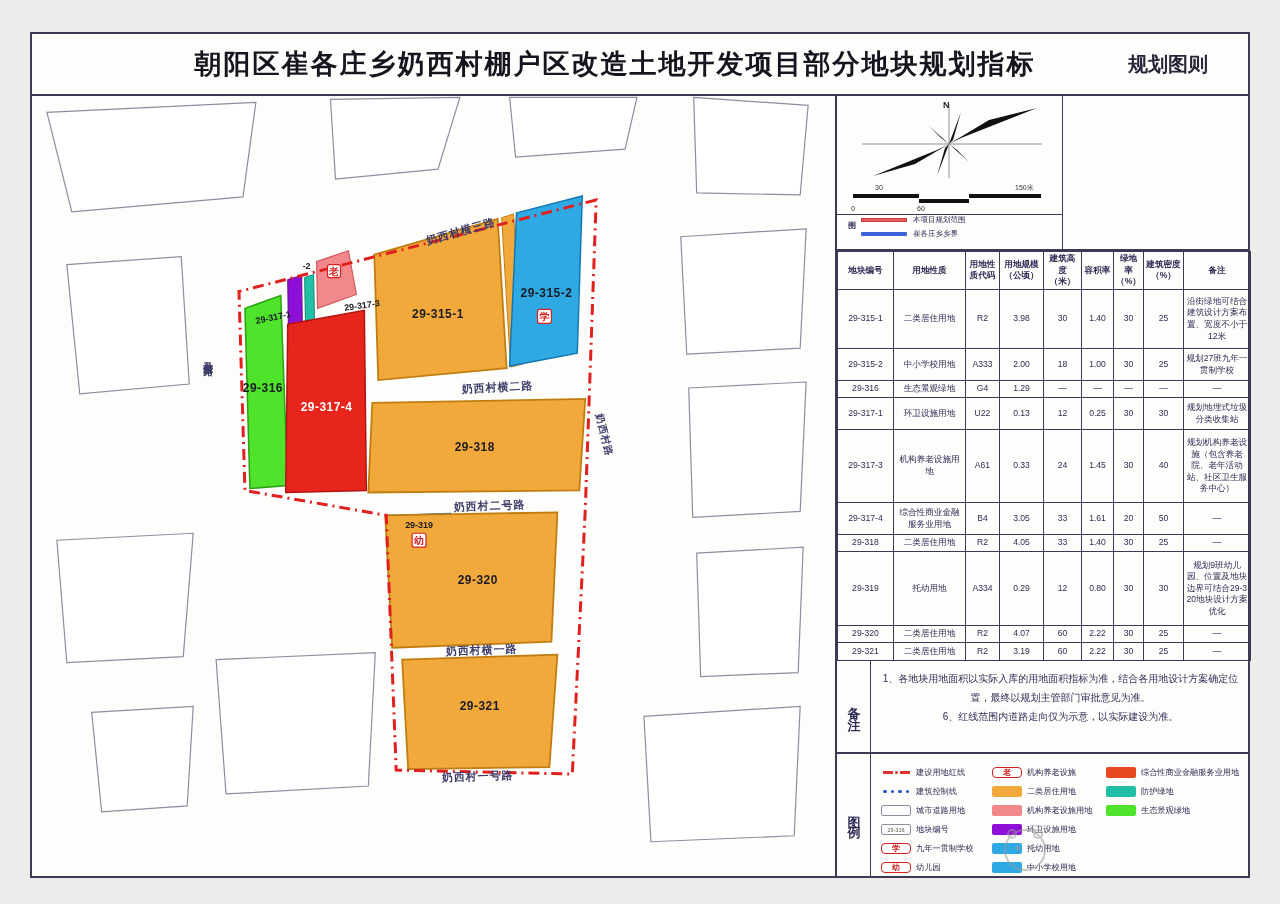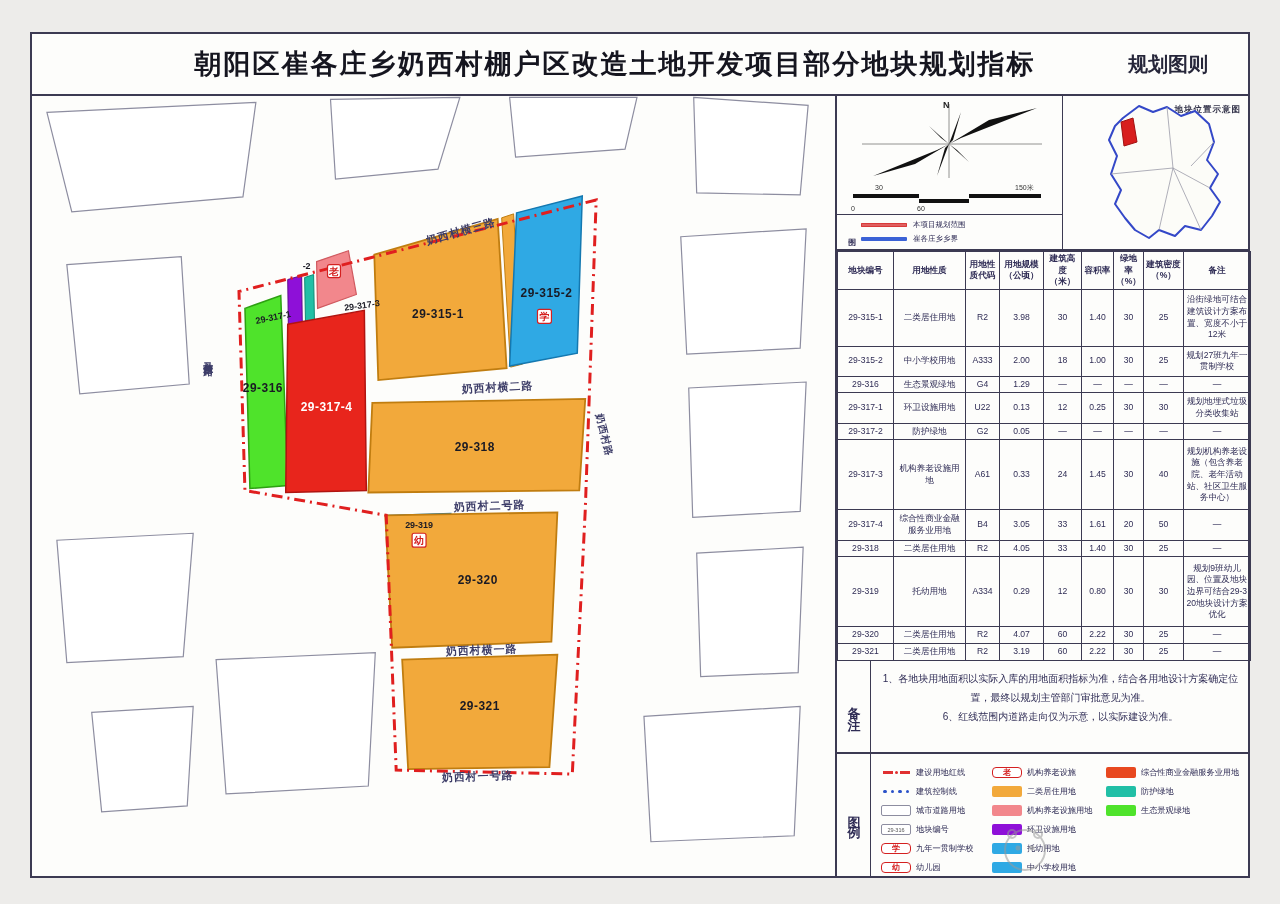--- a/index.html
+++ b/index.html
@@ -38,21 +38,21 @@
   
   .panel{
     position:absolute;left:803px;top:62px;width:415px;height:782px;
     border-left:2px solid #3c3a52;box-sizing:border-box;
   }
   .panel-top{position:absolute;left:0;top:0;width:100%;height:155px;
     border-bottom:2px solid #3c3a52;box-sizing:border-box;display:flex;}
   .compass-cell{width:226px;border-right:1.5px solid #3c3a52;box-sizing:border-box;position:relative;}
   .compass-div{position:absolute;left:0;top:118px;width:100%;border-top:1px solid #3c3a52;}
   .mini-legend{position:absolute;left:0;top:119px;width:100%;height:34px;
-    display:flex;align-items:center;padding-left:10px;box-sizing:border-box;gap:6px;}
+    display:flex;align-items:flex-start;padding-left:10px;box-sizing:border-box;gap:6px;}
   .mini-legend .ml-title{writing-mode:vertical-rl;text-orientation:upright;font-size:8px;color:#2f2c55;line-height:1;}
   .ml-rows{display:flex;flex-direction:column;gap:4px;}
   .ml-item{display:flex;align-items:center;gap:6px;font-size:7.5px;color:#2f2c55;}
   .ml-sw{width:46px;height:4px;border-radius:1px;}
   .ml-sw.red{background:#e06060;box-shadow:inset 0 0 0 1px #d83a3a;}
   .ml-sw.blue{background:#3b62d6;}
   .inset-cell{flex:1;position:relative;}
   .inset-title{fill:#33334a;font-size:8.5px;font-weight:bold;letter-spacing:1px;}
   .scale-num{fill:#333;font-size:7px;}
   
@@ -215,34 +215,20 @@
               <span class="ml-sw red"></span>
               <span>本项目规划范围</span>
             </div>
             <div class="ml-item">
               <span class="ml-sw blue"></span>
               <span>崔各庄乡乡界</span>
             </div>
           </div>
         </div>
       </div>
-      <div class="inset-cell">
-        <svg width="186" height="152" viewBox="0 0 186 152">
-          <text class="inset-title" x="178" y="16" text-anchor="end">地块位置示意图</text>
-          <polygon fill="#fcfcf8" stroke="#3448c8" stroke-width="2" stroke-linejoin="round" points="60,22 76,10 90,16 104,11 118,20 132,15 146,28 151,46 144,64 155,78 147,92 157,106 149,120 138,134 122,130 112,140 96,134 86,142 72,134 62,122 52,108 58,94 48,78 54,60 46,44 52,30"></polygon>
-          <g stroke="#9a9aa8" stroke-width="0.8" fill="none">
-            <polyline points="104,11 110,72 96,134"></polyline>
-            <polyline points="48,78 110,72"></polyline>
-            <polyline points="110,72 147,92"></polyline>
-            <polyline points="110,72 138,134"></polyline>
-            <polyline points="151,46 128,70"></polyline>
-          </g>
-          <polygon fill="#d81e1e" stroke="#a01010" points="58,26 70,22 74,46 61,50"></polygon>
-        </svg>
-      </div>
     </div>
 
     <div class="table-wrap">
       <table>
         <colgroup>
           <col style="width:56px">
             <col style="width:72px">
             <col style="width:34px">
           <col style="width:44px">
             <col style="width:38px">
@@ -303,31 +289,20 @@
               <td>环卫设施用地</td>
               <td>U22</td>
               <td>0.13</td>
               <td>12</td>
               <td>0.25</td>
               <td>30</td>
               <td>30</td>
               <td>规划地埋式垃圾分类收集站</td>
             </tr>
             <tr>
-              <td>29-317-2</td>
-              <td>防护绿地</td>
-              <td>G2</td>
-              <td>0.05</td>
-              <td>—</td>
-              <td>—</td>
-              <td>—</td>
-              <td>—</td>
-              <td>—</td>
-            </tr>
-            <tr>
               <td>29-317-3</td>
               <td>机构养老设施用地</td>
               <td>A61</td>
               <td>0.33</td>
               <td>24</td>
               <td>1.45</td>
               <td>30</td>
               <td>40</td>
               <td>规划机构养老设施（包含养老院、老年活动站、社区卫生服务中心）</td>
             </tr>

